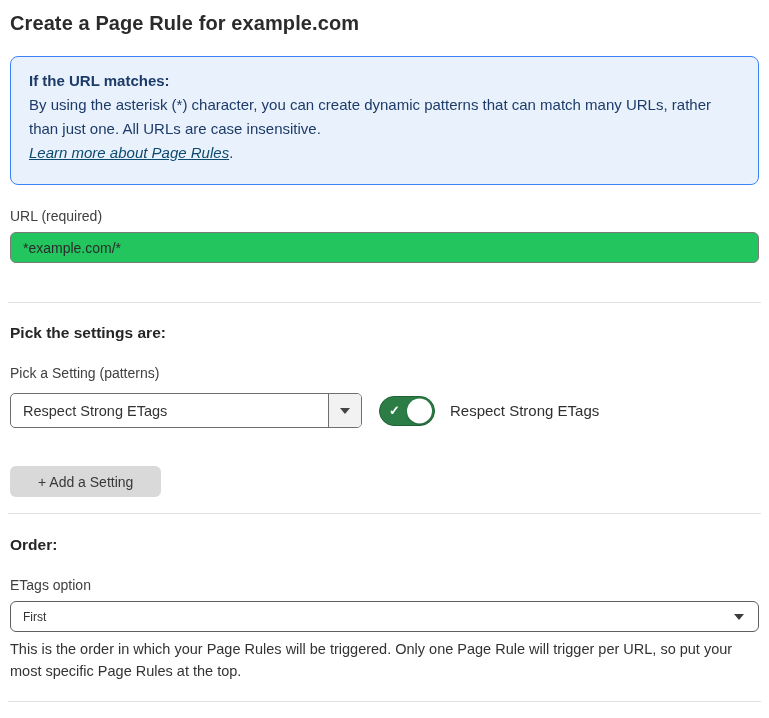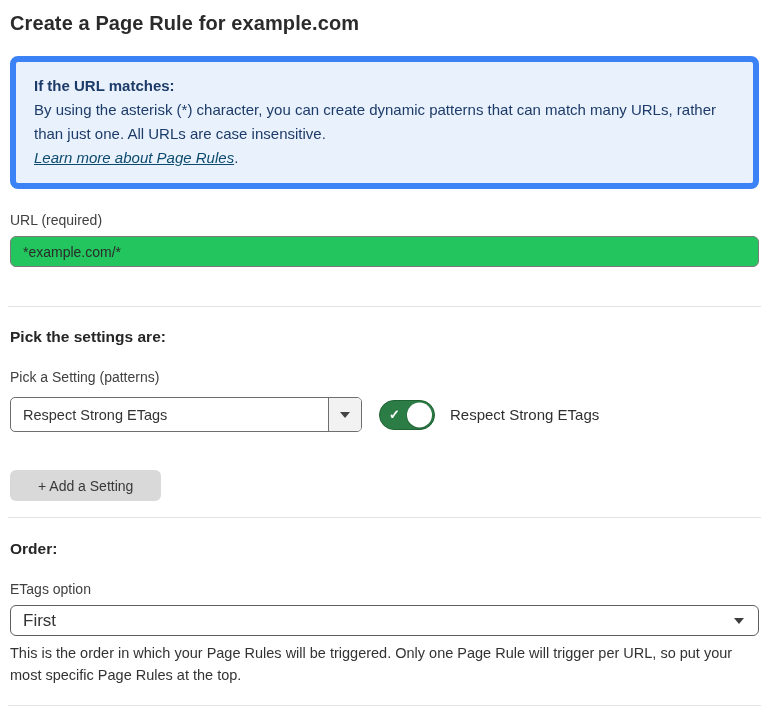--- a/index.html
+++ b/index.html
@@ -15,23 +15,23 @@
     margin-top: 12px;
     font-size: 20px;
     font-weight: 700;
     color: #2b2b2b;
     letter-spacing: 0.1px;
   }
 
   .info-box {
     margin-top: 21px;
     background: #e9f2fc;
-    border: 6px solid #3b82f6;
+    border: 1px solid #3b82f6;
     border-radius: 8px;
-    padding: 12px 18px 13px 18px;
+    padding: 12px 18px 19px 18px;
     color: #1d3b69;
     font-size: 15px;
     line-height: 24px;
   }
   .info-heading { font-weight: 700; }
   .info-link {
     color: #0c4a6e;
     text-decoration: underline;
     cursor: pointer;
     font-style: italic;
@@ -181,21 +181,21 @@
     height: 31px;
     border: 1px solid #5f5f5f;
     border-radius: 6px;
     background: #ffffff;
     display: flex;
     align-items: center;
     justify-content: space-between;
     padding: 0 14px 0 12px;
     cursor: pointer;
   }
-  .select-full .select-value { padding: 0; font-size: 17px; color: #333; }
+  .select-full .select-value { padding: 0; font-size: 12px; color: #333; }
   .select-full .tri {
     border-left-width: 5px;
     border-right-width: 5px;
     border-top-width: 6px;
     border-top-color: #3d3d3d;
   }
 
   .help-text {
     margin-top: 6px;
     font-size: 14.5px;

